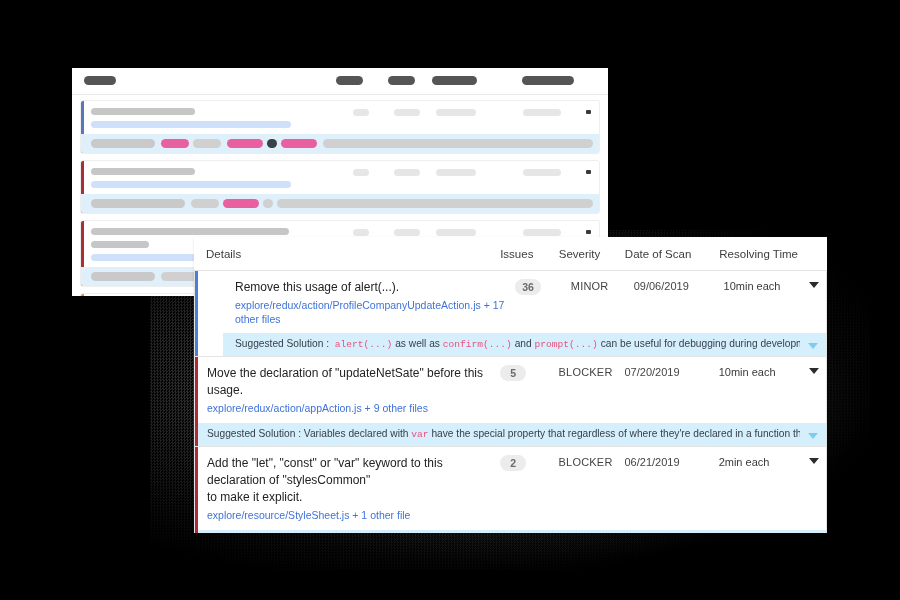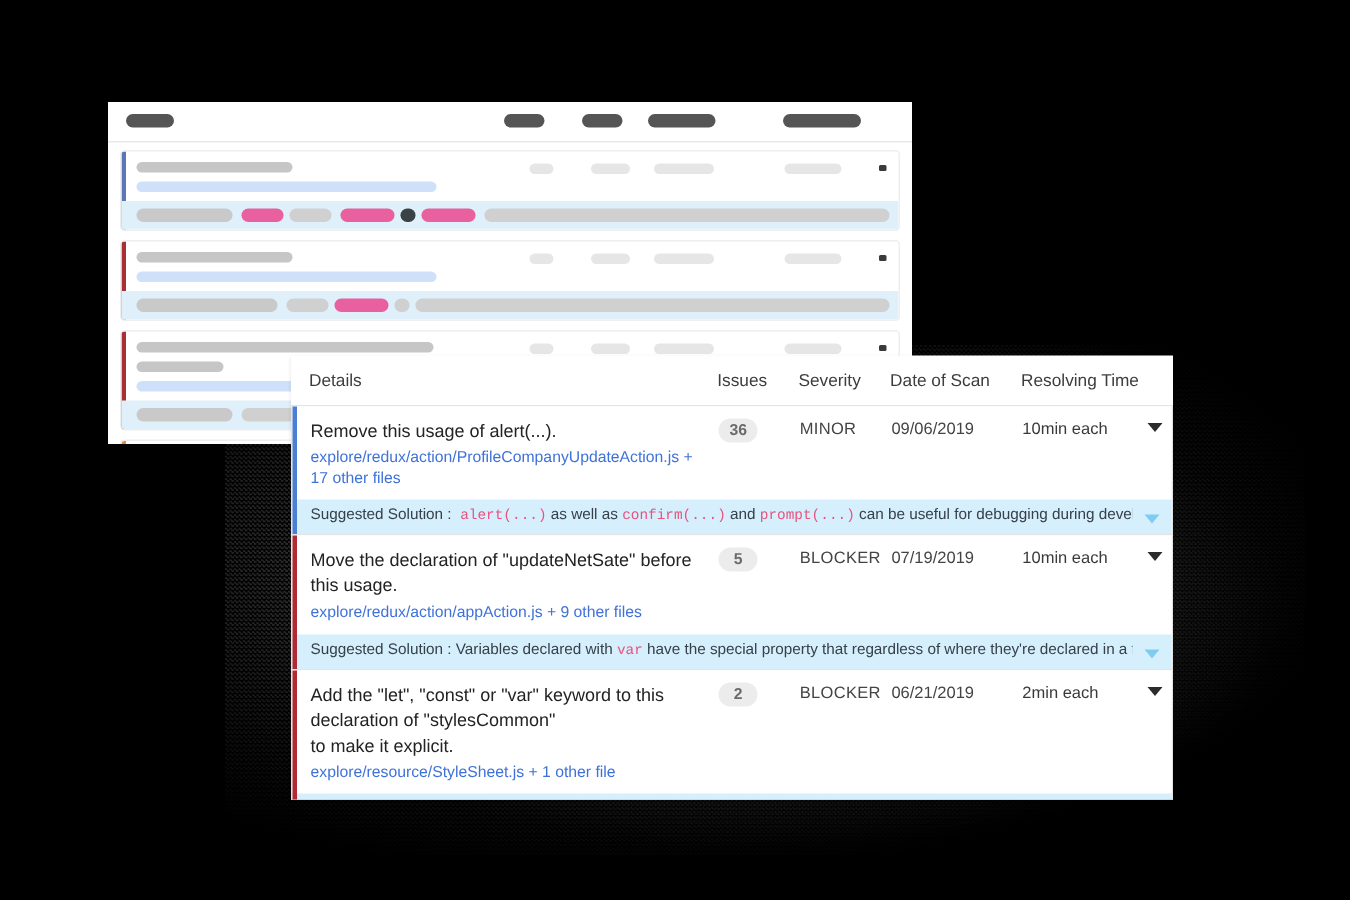--- a/index.html
+++ b/index.html
@@ -136,21 +136,21 @@
   .tag.pink  { background: #e8609f; }
   .tag.dark  { background: #3b4247; }
   .tag.lgrey { background: #d0d0d0; }
   .tag.blue  { background: #6bcdf5; }
 
   
   .front-panel {
     position: absolute;
     left: 194px;
     top: 237px;
-    width: 588px;
+    width: 633px;
     height: 296px;
     background: #ffffff;
     overflow: hidden;
     box-shadow: 0 1px 3px rgba(0,0,0,0.10);
   }
   .table-head {
     display: flex;
     align-items: center;
     height: 24px;
     padding: 5px 0 4px 0;
@@ -167,21 +167,21 @@
   .col-caret    { width: 26px; }
 
   .rows { position: relative; }
 
   .issue-block {
     position: relative;
     border: 1px solid #e4e4e4;
     border-top: none;
     background: #ffffff;
   }
-  .issue-block:first-child { border-top: none; }
+  .issue-block:first-child { border-top: none; padding-left: 28px; }
 
   .accent {
     position: absolute;
     left: 0; top: 0; bottom: 0;
     width: 3px;
     z-index: 2;
   }
   .issue-main {
     display: flex;
     align-items: flex-start;
@@ -369,21 +369,21 @@
         </div>
         <div class="issue-block">
           <div class="accent" style="background: rgb(176, 42, 51);"></div>
           <div class="issue-main">
             <div class="cell col-details">
               <div class="title-text">Move the declaration of "updateNetSate" before this usage.</div>
               <a class="file-link">explore/redux/action/appAction.js + 9 other files</a>
             </div>
             <div class="cell col-issues"><span class="badge">5</span></div>
             <div class="cell col-severity severity-text">BLOCKER</div>
-            <div class="cell col-date date-text">07/19/2019</div>
+            <div class="cell col-date date-text">07/20/2019</div>
             <div class="cell col-time time-text">10min each</div>
             <div class="col-caret" style="display: flex; justify-content: center;">
               <div class="caret"></div>
             </div>
           </div>
           <div class="suggestion">
             <div class="sugg-text"><span>Suggested Solution :</span><span> Variables declared with </span><code class="snippet"> var</code><span> have the special property that regardless of where they're declared in a function they "float" to the top of the function and </span></div>
             <div class="sugg-caret-wrap">
               <div class="caret light"></div>
             </div>

